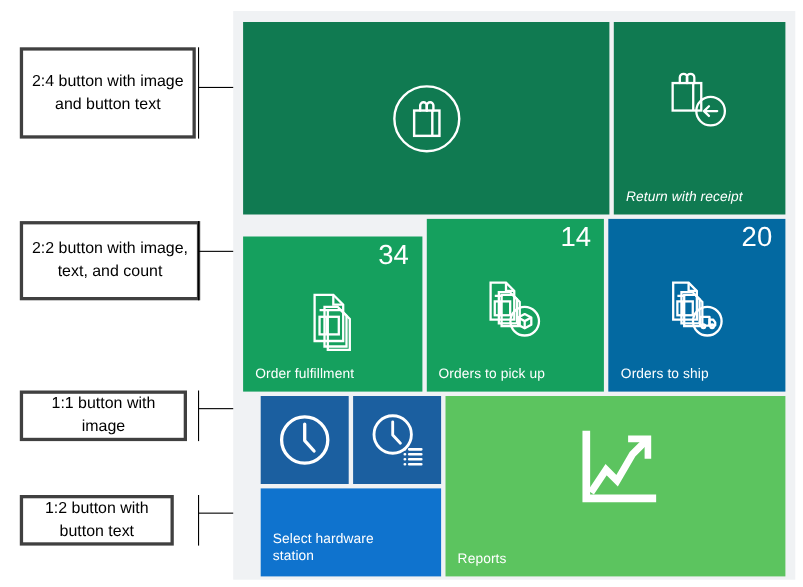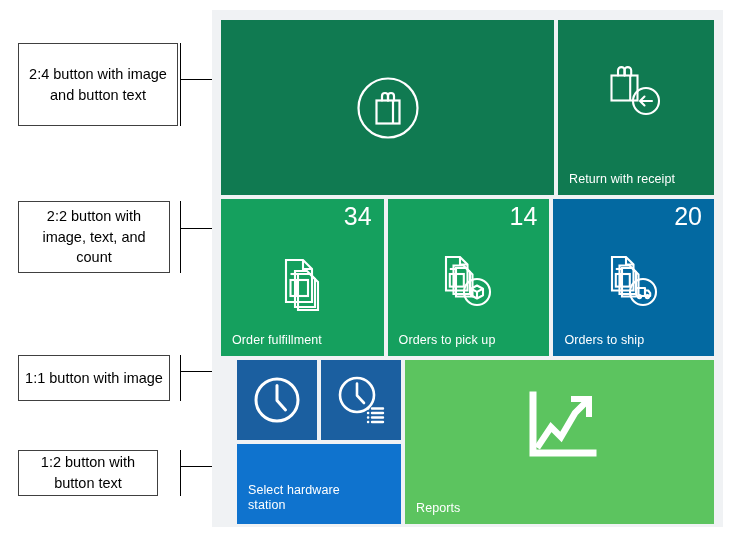--- a/index.html
+++ b/index.html
@@ -12,21 +12,21 @@
     height: 534px;
     position: relative;
     font-family: "Liberation Sans", sans-serif;
     overflow: hidden;
   }
 
   
   .annot {
     position: absolute;
     box-sizing: border-box;
-    border: 1px solid #404040;
+    border: 3px solid #404040;
     background: #ffffff;
     display: flex;
     align-items: center;
     justify-content: center;
     text-align: center;
     color: #000000;
     font-size: 14.5px;
     line-height: 1.42;
     padding: 2px 6px;
   }
@@ -121,21 +121,21 @@
 </style>
 </head>
 <body>
 
 <div class="annot" id="ann-box-1" style="left:18px; top:43px; width:160px; height:83px;">
   <span class="annot-text">2:4 button with image and button text</span>
 </div>
 <div class="leader-v" style="left:180px; top:43px; height:83px;"></div>
 <div class="leader-h" style="left:180px; top:79px; width:53px;"></div>
 
-<div class="annot" id="ann-box-2" style="left:18px; top:201px; width:152px; height:72px;">
+<div class="annot" id="ann-box-2" style="left:18px; top:201px; width:164px; height:72px;">
   <span class="annot-text">2:2 button with image, text, and count</span>
 </div>
 <div class="leader-v" style="left:180px; top:201px; height:72px;"></div>
 <div class="leader-h" style="left:180px; top:228px; width:53px;"></div>
 
 <div class="annot" id="ann-box-3" style="left:18px; top:355px; width:152px; height:46px;">
   <span class="annot-text">1:1 button with image</span>
 </div>
 <div class="leader-v" style="left:180px; top:355px; height:46px;"></div>
 <div class="leader-h" style="left:180px; top:371px; width:53px;"></div>
@@ -155,39 +155,39 @@
         <svg width="78" height="78" viewBox="0 0 78 78" fill="none" stroke="#ffffff" stroke-width="2.2">
           <circle cx="39" cy="39" r="29.5"></circle>
           <rect x="27.5" y="31.5" width="23" height="23"></rect>
           <path d="M33 31.5 v-4.5 a3 3 0 0 1 6 0 v4.5" stroke-linecap="round"></path>
           <path d="M39 31.5 v-4.5 a3 3 0 0 1 6 0 v4.5" stroke-linecap="round"></path>
           <path d="M44 31.5 v23"></path>
         </svg>
       </div>
     </div>
 
-    <div class="tile" id="tile-return-with-receipt" style="background:#107a51;">
+    <div class="tile" id="tile-return-with-receipt" style="background:#107a51;font-style:italic;">
       <div class="tile-icon" style="bottom:34px;">
         <svg width="66" height="60" viewBox="0 0 66 60" fill="none" stroke="#ffffff" stroke-width="2.1">
           <rect x="8.5" y="14.5" width="26" height="25"></rect>
           <path d="M15 14.5 v-5 a3.4 3.4 0 0 1 6.8 0 v5" stroke-linecap="round"></path>
           <path d="M21.4 14.5 v-5 a3.4 3.4 0 0 1 6.8 0 v5" stroke-linecap="round"></path>
           <path d="M27.2 14.5 v25"></path>
           <circle cx="43" cy="40" r="13"></circle>
           <path d="M49 40 H37.5 M41.5 35.6 L37 40 l4.5 4.4" stroke-linecap="round" stroke-linejoin="round"></path>
         </svg>
       </div>
       <div class="tile-label">Return with receipt</div>
     </div>
 
   </div>
 
   <div class="tile-row" id="row-2">
 
-    <div class="tile" id="tile-order-fulfillment" style="background:#15a05e;">
+    <div class="tile" id="tile-order-fulfillment" style="background:#15a05e;margin-top:16px;">
       <div class="tile-count">34</div>
       <div class="tile-icon" style="top:14px;">
         <svg width="60" height="62" viewBox="0 0 60 62" fill="none" stroke="#ffffff" stroke-width="2.1">
           <path d="M20 14 h12 l8 8 v28 h-20 z" transform="translate(6,6)"></path>
           <path d="M20 14 h12 l8 8 v28 h-20 z" transform="translate(3,3)"></path>
           <path d="M14 6 h17 l9 9 v33 H14 z"></path>
           <path d="M31 6 v9 h9"></path>
           <path d="M18.5 20 h9"></path>
           <rect x="18.5" y="26" width="17.5" height="16"></rect>
           <path d="M25 26 v16"></path>

